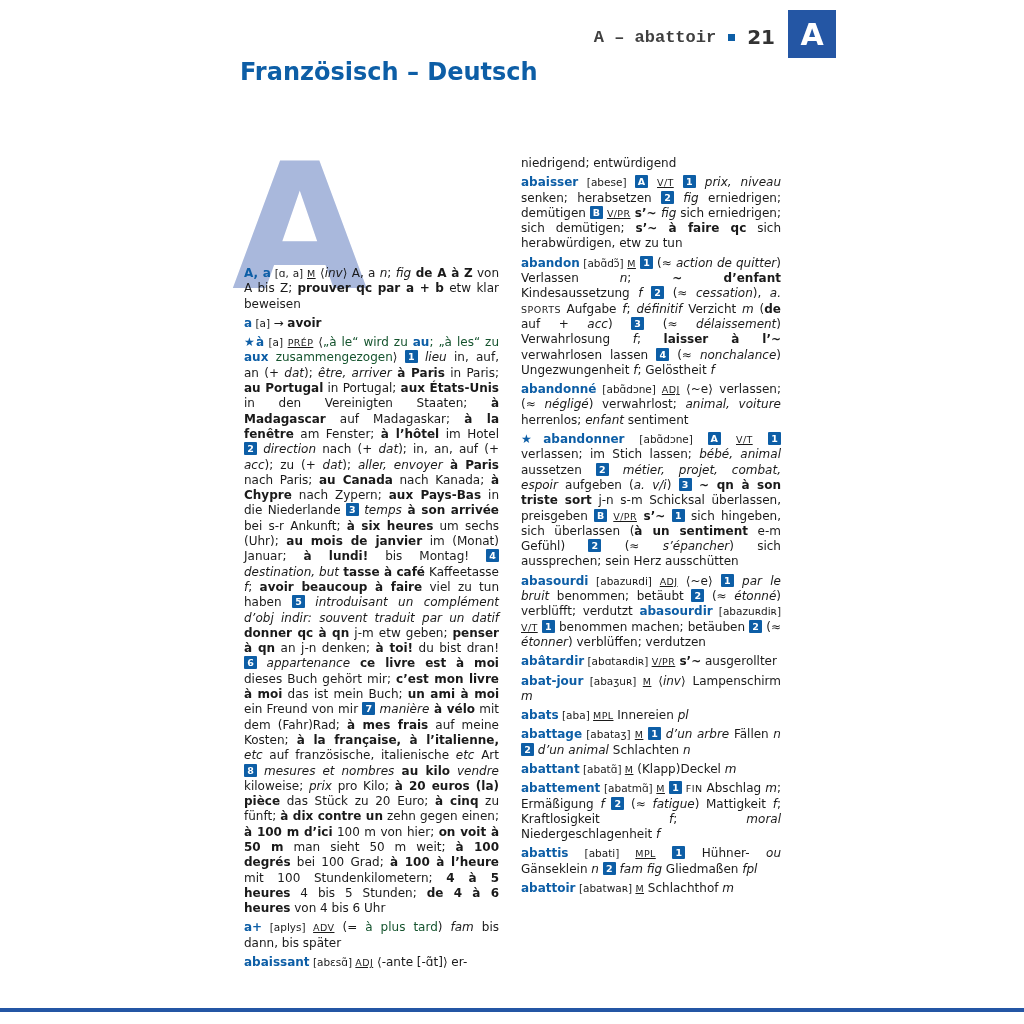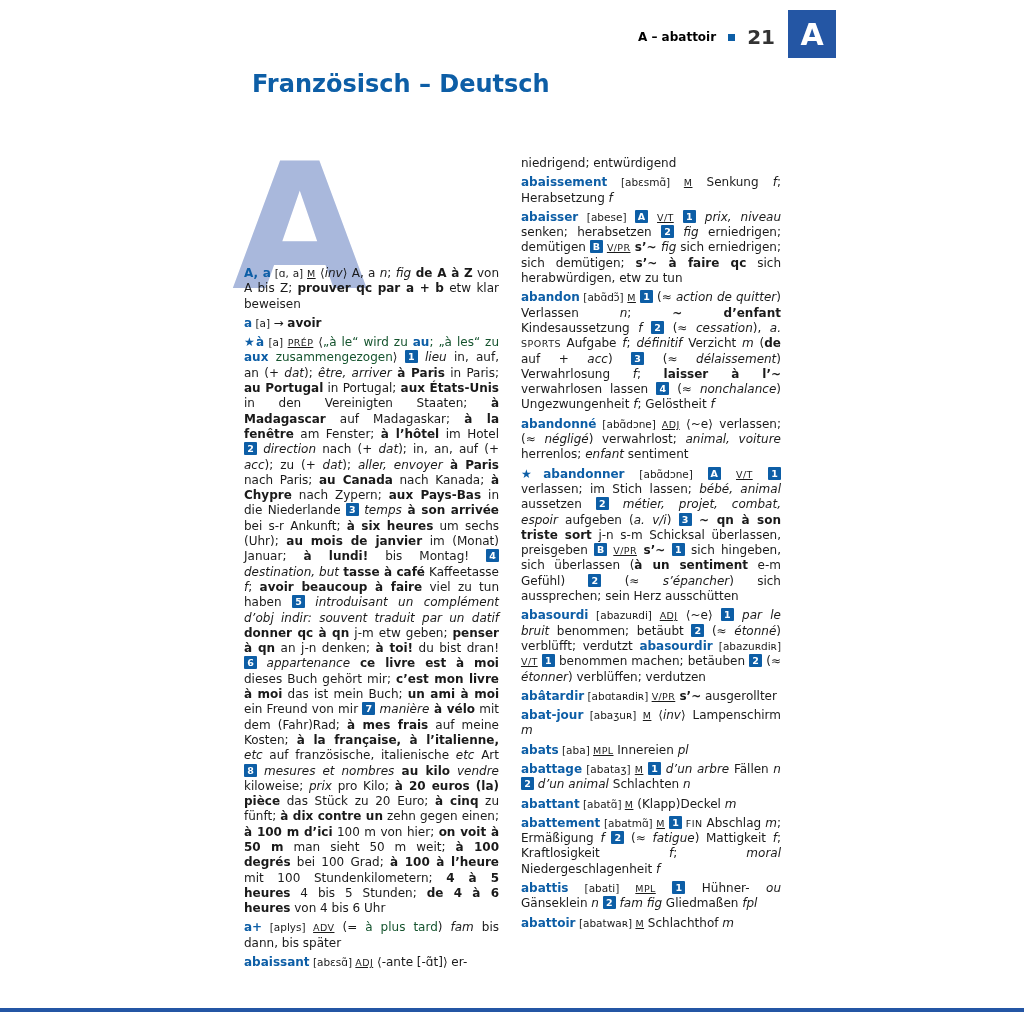--- a/index.html
+++ b/index.html
@@ -1,27 +1,27 @@
 <!DOCTYPE html>
 <html><head>
 <meta charset="utf-8">
 <style>
   html,body{margin:0;padding:0;background:#ffffff;}
   body{width:1024px;height:1024px;font-family:"DejaVu Sans","Liberation Sans",sans-serif;color:#1a1a1a;}
   .page{position:relative;width:1024px;height:1024px;background:#fff;overflow:hidden;}
 
   .running-head{position:absolute;top:25px;left:430px;width:345px;display:flex;justify-content:flex-end;align-items:center;gap:12px;}
-  .running-head .head-text{color:#000000;font-weight:bold;font-size:12px;}
+  .running-head .head-text{color:#404040;font-weight:bold;font-size:17px;font-family:Liberation Mono, monospace;}
   .running-head .bullet{width:7px;height:7px;background:#0d5ea6;display:inline-block;}
   .running-head .page-num{color:#333;font-weight:bold;font-size:20px;}
 
   .tab{position:absolute;left:788px;top:10px;width:48px;height:48px;background:#2456a4;color:#fff;
        display:flex;align-items:center;justify-content:center;font-size:30px;font-weight:bold;}
 
-  .title{position:absolute;left:240px;top:58px;margin:12px;color:#0d5ea6;font-size:24px;font-weight:bold;}
+  .title{position:absolute;left:240px;top:58px;margin:0;color:#0d5ea6;font-size:24px;font-weight:bold;}
 
   .big-letter{position:absolute;left:232px;top:140px;font-size:175px;line-height:1;font-weight:bold;color:#a9b8dc;}
 
   .col{position:absolute;overflow:hidden;}
   .col-left{left:240px;top:262px;width:263px;height:722px;}
   .col-right{left:517px;top:152px;width:268px;height:842px;}
 
   .entry{margin:4px;text-align:justify;font-size:12px;line-height:15.3px;}
   .r-n{}
   .r-b{font-weight:bold;}
@@ -57,21 +57,20 @@
 
   <div class="col col-left" id="col-left">
       <p class="entry"><span class="r-hw">A, a</span><span class="r-ph"> [ɑ, a] </span><span class="r-gr">M</span><span class="r-n"> ⟨</span><span class="r-i">inv</span><span class="r-n">⟩ A, a </span><span class="r-i">n</span><span class="r-n">; </span><span class="r-i">fig</span><span class="r-b"> de A à Z</span><span class="r-n"> von A bis Z; </span><span class="r-b">prouver qc par a + b</span><span class="r-n"> etw klar beweisen</span></p>
       <p class="entry"><span class="r-hw">a</span><span class="r-ph"> [a] </span><span class="r-n">→ </span><span class="r-b">avoir</span></p>
       <p class="entry"><span class="r-star">★</span><span class="r-hw">à</span><span class="r-ph"> [a] </span><span class="r-gr">PRÉP</span><span class="r-n"> ⟨</span><span class="r-ib">„à le“ wird zu </span><span class="r-hw">au</span><span class="r-ib">; „à les“ zu </span><span class="r-hw">aux</span><span class="r-ib"> zusammengezogen</span><span class="r-n">⟩ </span><span class="r-num">1</span><span class="r-i"> lieu</span><span class="r-n"> in, auf, an (+ </span><span class="r-i">dat</span><span class="r-n">); </span><span class="r-i">être, arriver</span><span class="r-b"> à Paris</span><span class="r-n"> in Paris; </span><span class="r-b">au Portugal</span><span class="r-n"> in Portugal; </span><span class="r-b">aux États-Unis</span><span class="r-n"> in den Vereinigten Staaten; </span><span class="r-b">à Madagascar</span><span class="r-n"> auf Madagaskar; </span><span class="r-b">à la fenêtre</span><span class="r-n"> am Fenster; </span><span class="r-b">à l’hôtel</span><span class="r-n"> im Hotel </span><span class="r-num">2</span><span class="r-i"> direction</span><span class="r-n"> nach (+ </span><span class="r-i">dat</span><span class="r-n">); in, an, auf (+ </span><span class="r-i">acc</span><span class="r-n">); zu (+ </span><span class="r-i">dat</span><span class="r-n">); </span><span class="r-i">aller, envoyer</span><span class="r-b"> à Paris</span><span class="r-n"> nach Paris; </span><span class="r-b">au Canada</span><span class="r-n"> nach Kanada; </span><span class="r-b">à Chypre</span><span class="r-n"> nach Zypern; </span><span class="r-b">aux Pays-Bas</span><span class="r-n"> in die Niederlande </span><span class="r-num">3</span><span class="r-i"> temps</span><span class="r-b"> à son arrivée</span><span class="r-n"> bei s-r Ankunft; </span><span class="r-b">à six heures</span><span class="r-n"> um sechs (Uhr); </span><span class="r-b">au mois de janvier</span><span class="r-n"> im (Monat) Januar; </span><span class="r-b">à lundi!</span><span class="r-n"> bis Montag! </span><span class="r-num">4</span><span class="r-i"> destination, but</span><span class="r-b"> tasse à café</span><span class="r-n"> Kaffeetasse </span><span class="r-i">f</span><span class="r-n">; </span><span class="r-b">avoir beaucoup à faire</span><span class="r-n"> viel zu tun haben </span><span class="r-num">5</span><span class="r-i"> introduisant un complément d’obj indir: souvent traduit par un datif</span><span class="r-b"> donner qc à qn</span><span class="r-n"> j-m etw geben; </span><span class="r-b">penser à qn</span><span class="r-n"> an j-n denken; </span><span class="r-b">à toi!</span><span class="r-n"> du bist dran! </span><span class="r-num">6</span><span class="r-i"> appartenance</span><span class="r-b"> ce livre est à moi</span><span class="r-n"> dieses Buch gehört mir; </span><span class="r-b">c’est mon livre à moi</span><span class="r-n"> das ist mein Buch; </span><span class="r-b">un ami à moi</span><span class="r-n"> ein Freund von mir </span><span class="r-num">7</span><span class="r-i"> manière</span><span class="r-b"> à vélo</span><span class="r-n"> mit dem (Fahr)Rad; </span><span class="r-b">à mes frais</span><span class="r-n"> auf meine Kosten; </span><span class="r-b">à la française, à l’italienne,</span><span class="r-i"> etc</span><span class="r-n"> auf französische, italienische </span><span class="r-i">etc</span><span class="r-n"> Art </span><span class="r-num">8</span><span class="r-i"> mesures et nombres</span><span class="r-b"> au kilo</span><span class="r-i"> vendre</span><span class="r-n"> kiloweise; </span><span class="r-i">prix</span><span class="r-n"> pro Kilo; </span><span class="r-b">à 20 euros (la) pièce</span><span class="r-n"> das Stück zu 20 Euro; </span><span class="r-b">à cinq</span><span class="r-n"> zu fünft; </span><span class="r-b">à dix contre un</span><span class="r-n"> zehn gegen einen; </span><span class="r-b">à 100 m d’ici</span><span class="r-n"> 100 m von hier; </span><span class="r-b">on voit à 50 m</span><span class="r-n"> man sieht 50 m weit; </span><span class="r-b">à 100 degrés</span><span class="r-n"> bei 100 Grad; </span><span class="r-b">à 100 à l’heure</span><span class="r-n"> mit 100 Stundenkilometern; </span><span class="r-b">4 à 5 heures</span><span class="r-n"> 4 bis 5 Stunden; </span><span class="r-b">de 4 à 6 heures</span><span class="r-n"> von 4 bis 6 Uhr</span></p>
       <p class="entry"><span class="r-hw">a+</span><span class="r-ph"> [aplys] </span><span class="r-gr">ADV</span><span class="r-n"> (= </span><span class="r-ib">à plus tard</span><span class="r-n">) </span><span class="r-i">fam</span><span class="r-n"> bis dann, bis später</span></p>
       <p class="entry"><span class="r-hw">abaissant</span><span class="r-ph"> [abɛsɑ̃] </span><span class="r-gr">ADJ</span><span class="r-n"> ⟨-ante [-ɑ̃t]⟩ er-</span></p>
     </div>
   <div class="col col-right" id="col-right">
       <p class="entry"><span class="r-n">niedrigend; entwürdigend</span></p>
-      <p class="entry"><span class="r-hw">abaissement</span><span class="r-ph"> [abɛsmɑ̃] </span><span class="r-gr">M</span><span class="r-n"> Senkung </span><span class="r-i">f</span><span class="r-n">; Herabsetzung </span><span class="r-i">f</span></p>
       <p class="entry"><span class="r-hw">abaisser</span><span class="r-ph"> [abese] </span><span class="r-box">A</span><span class="r-n"> </span><span class="r-gr">V/T</span><span class="r-n"> </span><span class="r-num">1</span><span class="r-i"> prix, niveau</span><span class="r-n"> senken; herabsetzen </span><span class="r-num">2</span><span class="r-i"> fig</span><span class="r-n"> erniedrigen; demütigen </span><span class="r-box">B</span><span class="r-n"> </span><span class="r-gr">V/PR</span><span class="r-b"> s’~ </span><span class="r-i">fig</span><span class="r-n"> sich erniedrigen; sich demütigen; </span><span class="r-b">s’~ à faire qc</span><span class="r-n"> sich herabwürdigen, etw zu tun</span></p>
       <p class="entry"><span class="r-hw">abandon</span><span class="r-ph"> [abɑ̃dɔ̃] </span><span class="r-gr">M</span><span class="r-n"> </span><span class="r-num">1</span><span class="r-n"> (≈ </span><span class="r-i">action de quitter</span><span class="r-n">) Verlassen </span><span class="r-i">n</span><span class="r-n">; </span><span class="r-b">~ d’enfant</span><span class="r-n"> Kindesaussetzung </span><span class="r-i">f</span><span class="r-n"> </span><span class="r-num">2</span><span class="r-n"> (≈ </span><span class="r-i">cessation</span><span class="r-n">), </span><span class="r-i">a.</span><span class="r-sc"> SPORTS </span><span class="r-n">Aufgabe </span><span class="r-i">f</span><span class="r-n">; </span><span class="r-i">définitif</span><span class="r-n"> Verzicht </span><span class="r-i">m</span><span class="r-n"> (</span><span class="r-b">de</span><span class="r-n"> auf + </span><span class="r-i">acc</span><span class="r-n">) </span><span class="r-num">3</span><span class="r-n"> (≈ </span><span class="r-i">délaissement</span><span class="r-n">) Verwahrlosung </span><span class="r-i">f</span><span class="r-n">; </span><span class="r-b">laisser à l’~</span><span class="r-n"> verwahrlosen lassen </span><span class="r-num">4</span><span class="r-n"> (≈ </span><span class="r-i">nonchalance</span><span class="r-n">) Ungezwungenheit </span><span class="r-i">f</span><span class="r-n">; Gelöstheit </span><span class="r-i">f</span></p>
       <p class="entry"><span class="r-hw">abandonné</span><span class="r-ph"> [abɑ̃dɔne] </span><span class="r-gr">ADJ</span><span class="r-n"> ⟨~e⟩ verlassen; (≈ </span><span class="r-i">négligé</span><span class="r-n">) verwahrlost; </span><span class="r-i">animal, voiture</span><span class="r-n"> herrenlos; </span><span class="r-i">enfant</span><span class="r-n"> sentiment</span></p>
       <p class="entry"><span class="r-star">★</span><span class="r-hw">abandonner</span><span class="r-ph"> [abɑ̃dɔne] </span><span class="r-box">A</span><span class="r-n"> </span><span class="r-gr">V/T</span><span class="r-n"> </span><span class="r-num">1</span><span class="r-n"> verlassen; im Stich lassen; </span><span class="r-i">bébé, animal</span><span class="r-n"> aussetzen </span><span class="r-num">2</span><span class="r-i"> métier, projet, combat, espoir</span><span class="r-n"> aufgeben (</span><span class="r-i">a. v/i</span><span class="r-n">) </span><span class="r-num">3</span><span class="r-b"> ~ qn à son triste sort</span><span class="r-n"> j-n s-m Schicksal überlassen, preisgeben </span><span class="r-box">B</span><span class="r-n"> </span><span class="r-gr">V/PR</span><span class="r-b"> s’~ </span><span class="r-num">1</span><span class="r-n"> sich hingeben, sich überlassen (</span><span class="r-b">à un sentiment</span><span class="r-n"> e-m Gefühl) </span><span class="r-num">2</span><span class="r-n"> (≈ </span><span class="r-i">s’épancher</span><span class="r-n">) sich aussprechen; sein Herz ausschütten</span></p>
       <p class="entry"><span class="r-hw">abasourdi</span><span class="r-ph"> [abazuʀdi] </span><span class="r-gr">ADJ</span><span class="r-n"> ⟨~e⟩ </span><span class="r-num">1</span><span class="r-i"> par le bruit</span><span class="r-n"> benommen; betäubt </span><span class="r-num">2</span><span class="r-n"> (≈ </span><span class="r-i">étonné</span><span class="r-n">) verblüfft; verdutzt </span><span class="r-hw">abasourdir</span><span class="r-ph"> [abazuʀdiʀ] </span><span class="r-gr">V/T</span><span class="r-n"> </span><span class="r-num">1</span><span class="r-n"> benommen machen; betäuben </span><span class="r-num">2</span><span class="r-n"> (≈ </span><span class="r-i">étonner</span><span class="r-n">) verblüffen; verdutzen</span></p>
       <p class="entry"><span class="r-hw">abâtardir</span><span class="r-ph"> [abɑtaʀdiʀ] </span><span class="r-gr">V/PR</span><span class="r-b"> s’~</span><span class="r-n"> ausgerollter</span></p>
       <p class="entry"><span class="r-hw">abat-jour</span><span class="r-ph"> [abaʒuʀ] </span><span class="r-gr">M</span><span class="r-n"> ⟨</span><span class="r-i">inv</span><span class="r-n">⟩ Lampenschirm </span><span class="r-i">m</span></p>
       <p class="entry"><span class="r-hw">abats</span><span class="r-ph"> [aba] </span><span class="r-gr">MPL</span><span class="r-n"> Innereien </span><span class="r-i">pl</span></p>
       <p class="entry"><span class="r-hw">abattage</span><span class="r-ph"> [abataʒ] </span><span class="r-gr">M</span><span class="r-n"> </span><span class="r-num">1</span><span class="r-i"> d’un arbre</span><span class="r-n"> Fällen </span><span class="r-i">n</span><span class="r-n"> </span><span class="r-num">2</span><span class="r-i"> d’un animal</span><span class="r-n"> Schlachten </span><span class="r-i">n</span></p>
       <p class="entry"><span class="r-hw">abattant</span><span class="r-ph"> [abatɑ̃] </span><span class="r-gr">M</span><span class="r-n"> (Klapp)Deckel </span><span class="r-i">m</span></p>

